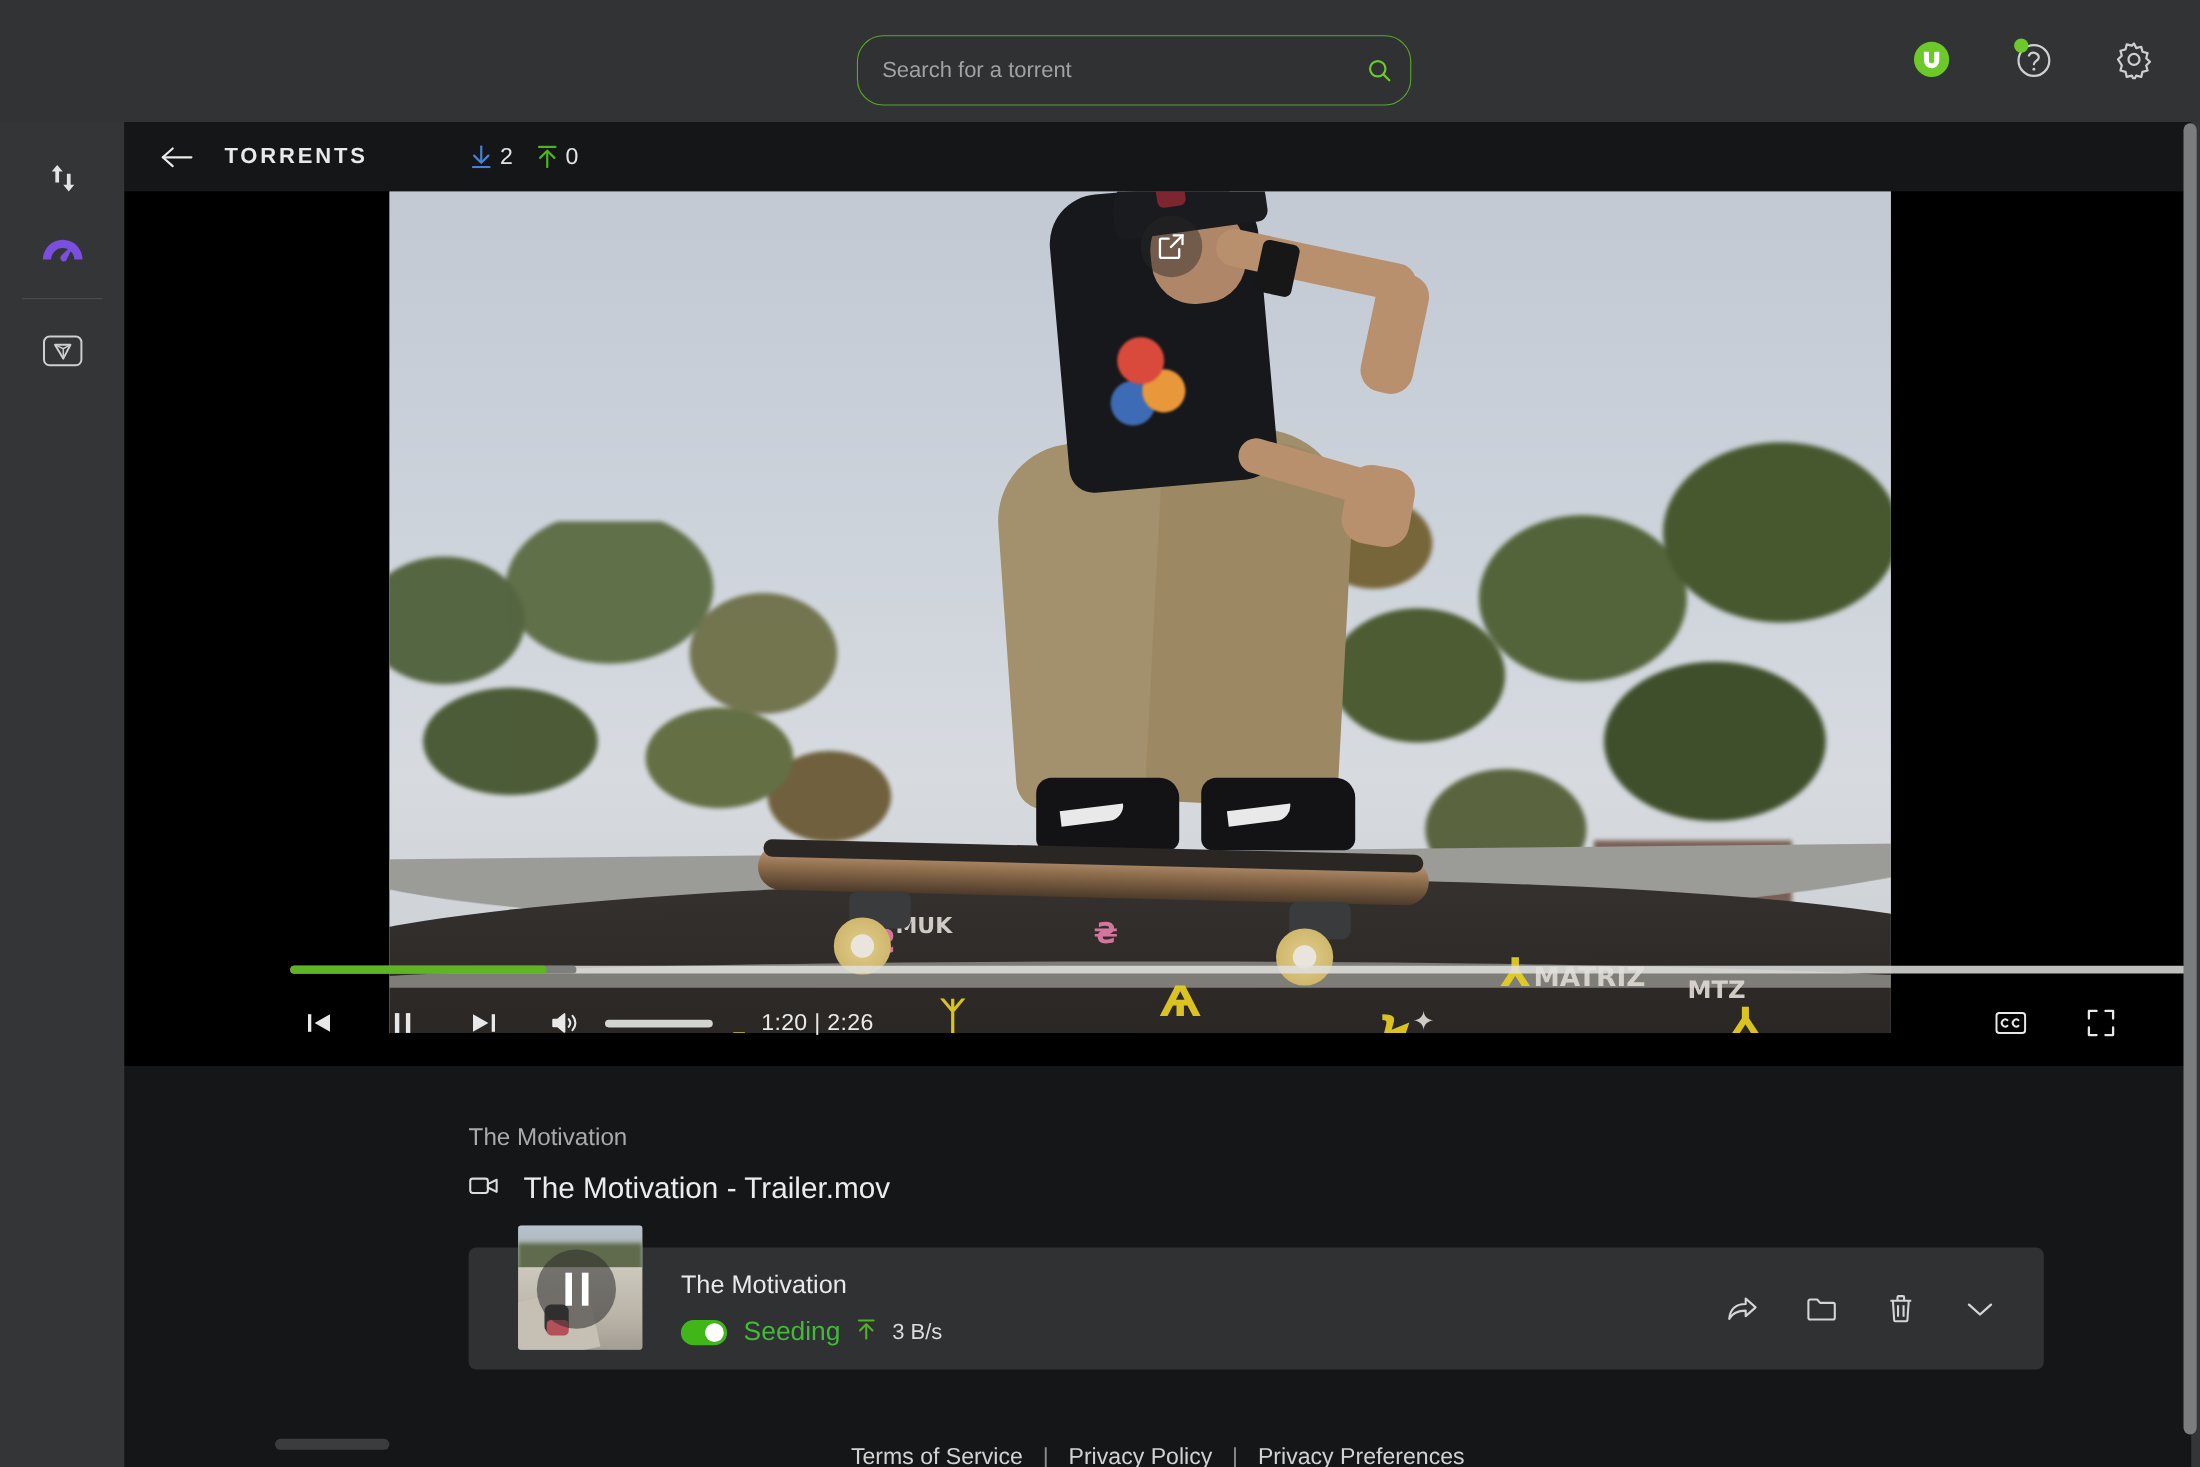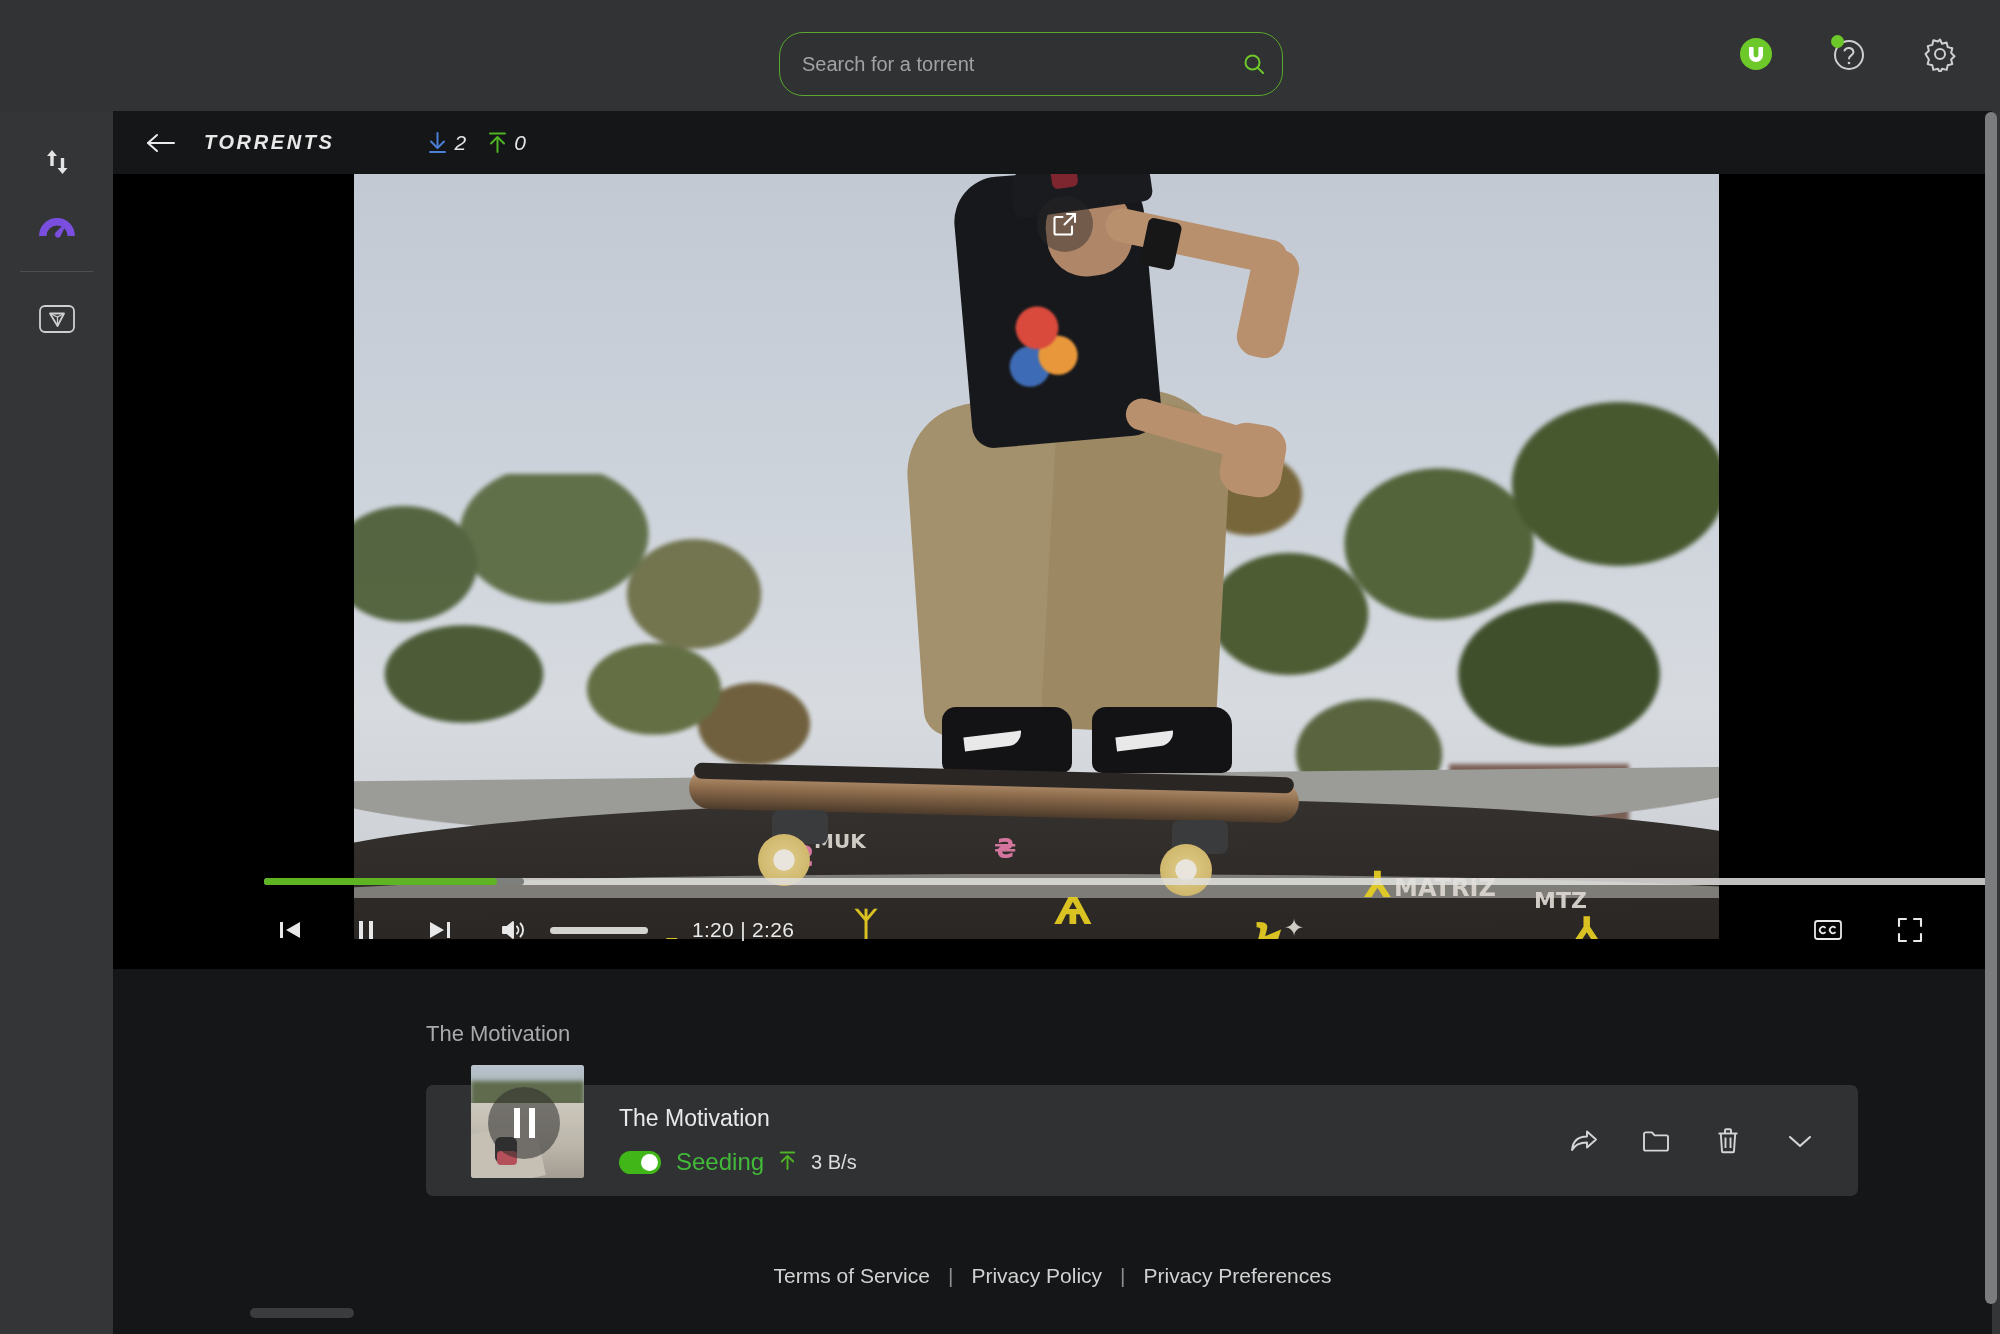--- a/index.html
+++ b/index.html
@@ -46,21 +46,21 @@
     background:#333536; padding-top:18px;
   }
   .side-item { width:113px; height:66px; display:flex; align-items:center; justify-content:center; cursor:pointer; }
   .side-div { width:73px; height:1px; background:#4c4e50; margin:10px auto 14px auto; }
 
   
   .content {
     position:absolute; left:113px; top:111px; width:1879px; height:1223px;
     background:#151617; overflow:hidden;
   }
-  .crumbbar { height:63px; display:flex; align-items:center; padding-left:33px; gap:28px; background:#151617;font-style:italic; }
+  .crumbbar { height:63px; display:flex; align-items:center; padding-left:33px; gap:28px; background:#151617; }
   .back-arrow { cursor:pointer; display:flex; align-items:center; }
   .crumb-title { font-size:20px; font-weight:700; letter-spacing:2.6px; color:#e9e9e9; }
   .counts { display:flex; align-items:center; gap:22px; margin-left:66px; }
   .cnt { display:flex; align-items:center; gap:7px; font-size:21px; color:#e4e4e4; }
 
   
   .player { position:relative; width:1879px; height:795px; background:#000; }
   .stage { position:absolute; left:241px; top:0; width:1365px; height:765px; overflow:hidden; background:#9aa1ab; }
 
   
@@ -399,20 +399,29 @@
               <polyline points="25,18 25,25 18,25" stroke-linecap="round" stroke-linejoin="round"></polyline>
               <polyline points="10,25 3,25 3,18" stroke-linecap="round" stroke-linejoin="round"></polyline>
             </svg>
           </div>
         </div>
       </div>
     </div>
 
     <div class="info">
       <div class="info-sub">The Motivation</div>
+      <div class="info-title">
+        <span>
+          <svg width="28" height="20" viewBox="0 0 28 20" fill="none" stroke="#dcdcdc" stroke-width="1.9">
+            <rect x="1.5" y="3.5" width="16" height="13" rx="2.2"></rect>
+            <path d="M17.5 8.5 L25.5 4.5 v11 l-8-4 z" stroke-linejoin="round"></path>
+          </svg>
+        </span>
+        <span class="info-title-text">The Motivation - Trailer.mov</span>
+      </div>
     </div>
 
     <div class="card">
       <div class="thumb">
         <div class="th-sky"></div>
           <div class="th-tree"></div>
           <div class="th-ground"></div>
         <div class="th-ramp"></div>
           <div class="th-person"></div>
           <div class="th-person2"></div>

